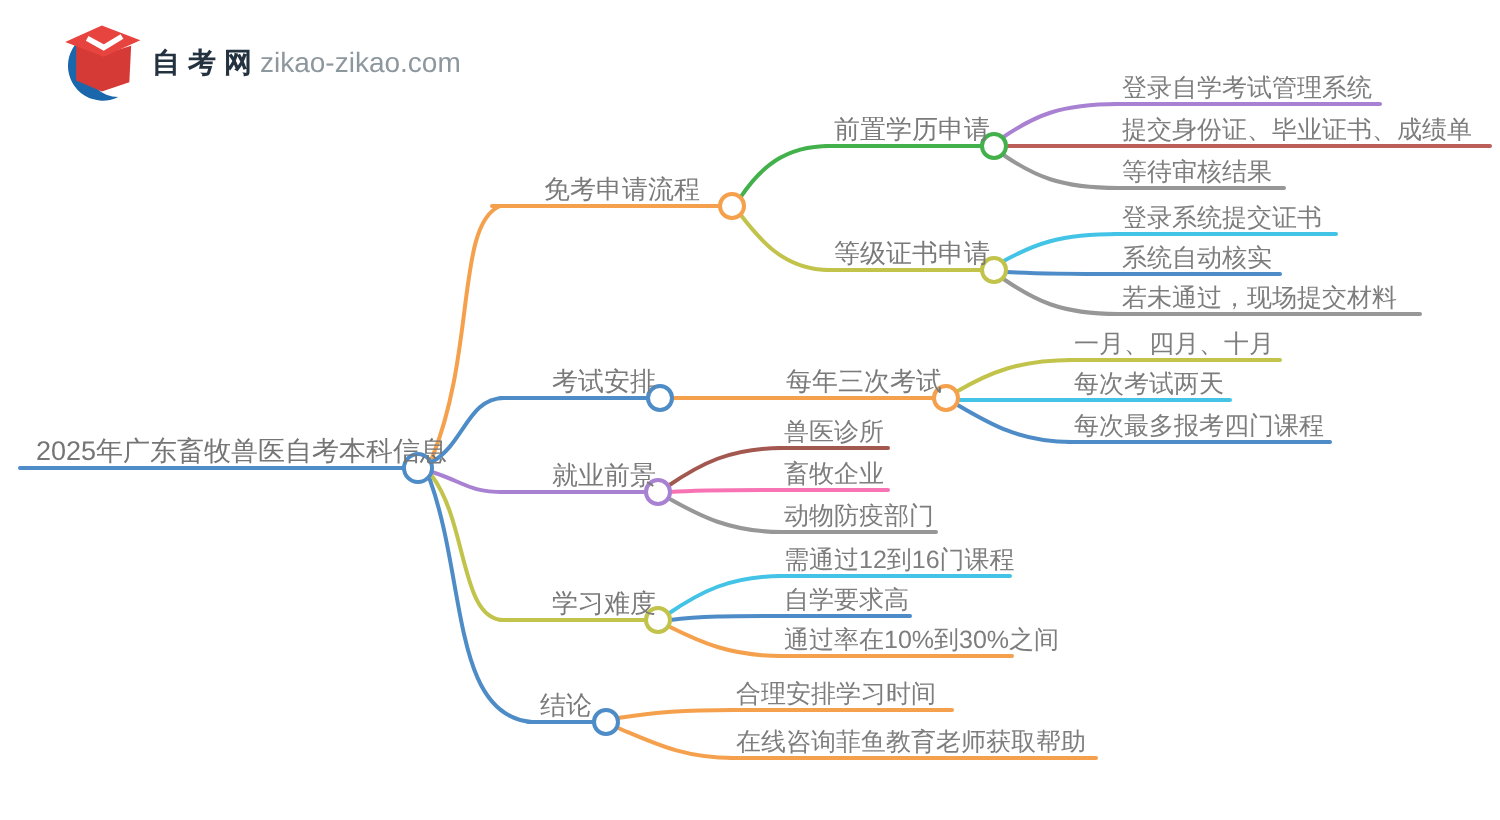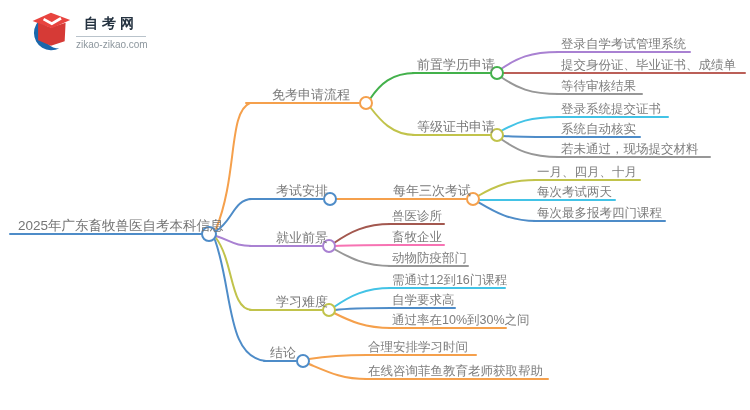--- a/index.html
+++ b/index.html
@@ -1,24 +1,24 @@
 <!DOCTYPE html>
 <html><head>
 <meta charset="utf-8">
 <style>
   html,body{margin:0;padding:0;background:#fff;}
   .canvas{
     position:relative;width:750px;height:410px;background:#ffffff;overflow:hidden;
     font-family:"Liberation Sans", sans-serif;
   }
   .logo{position:absolute;left:28px;top:10px;display:flex;align-items:center;gap:4px;}
-  .logo-text{display:flex;flex-direction:column;width:70px;}
+  .logo-text{display:flex;flex-direction:row;width:70px;}
   .logo-title{font-size:14px;font-weight:bold;color:#243240;letter-spacing:4px;text-align:center;white-space:nowrap;}
   .logo-divider{height:1px;background:#b9c3cb;margin:3px 0 2px 0;}
-  .logo-domain{font-size:10px;color:#8d979e;text-align:center;white-space:nowrap;}
+  .logo-domain{font-size:14px;color:#8d979e;text-align:center;white-space:nowrap;}
   svg.map{position:absolute;left:0;top:0;}
   .conn{fill:none;stroke-width:2;stroke-linecap:round;}
   .ul{fill:none;stroke-width:2;stroke-linecap:round;}
   .junction{fill:#ffffff;stroke-width:2;}
   .lbl{font-size:12.5px;fill:#7d7d7d;}
   .lbl-root{font-size:13.5px;fill:#757575;}
   .lbl-branch{font-size:13px;fill:#7a7a7a;}
 </style>
 </head>
 <body>

